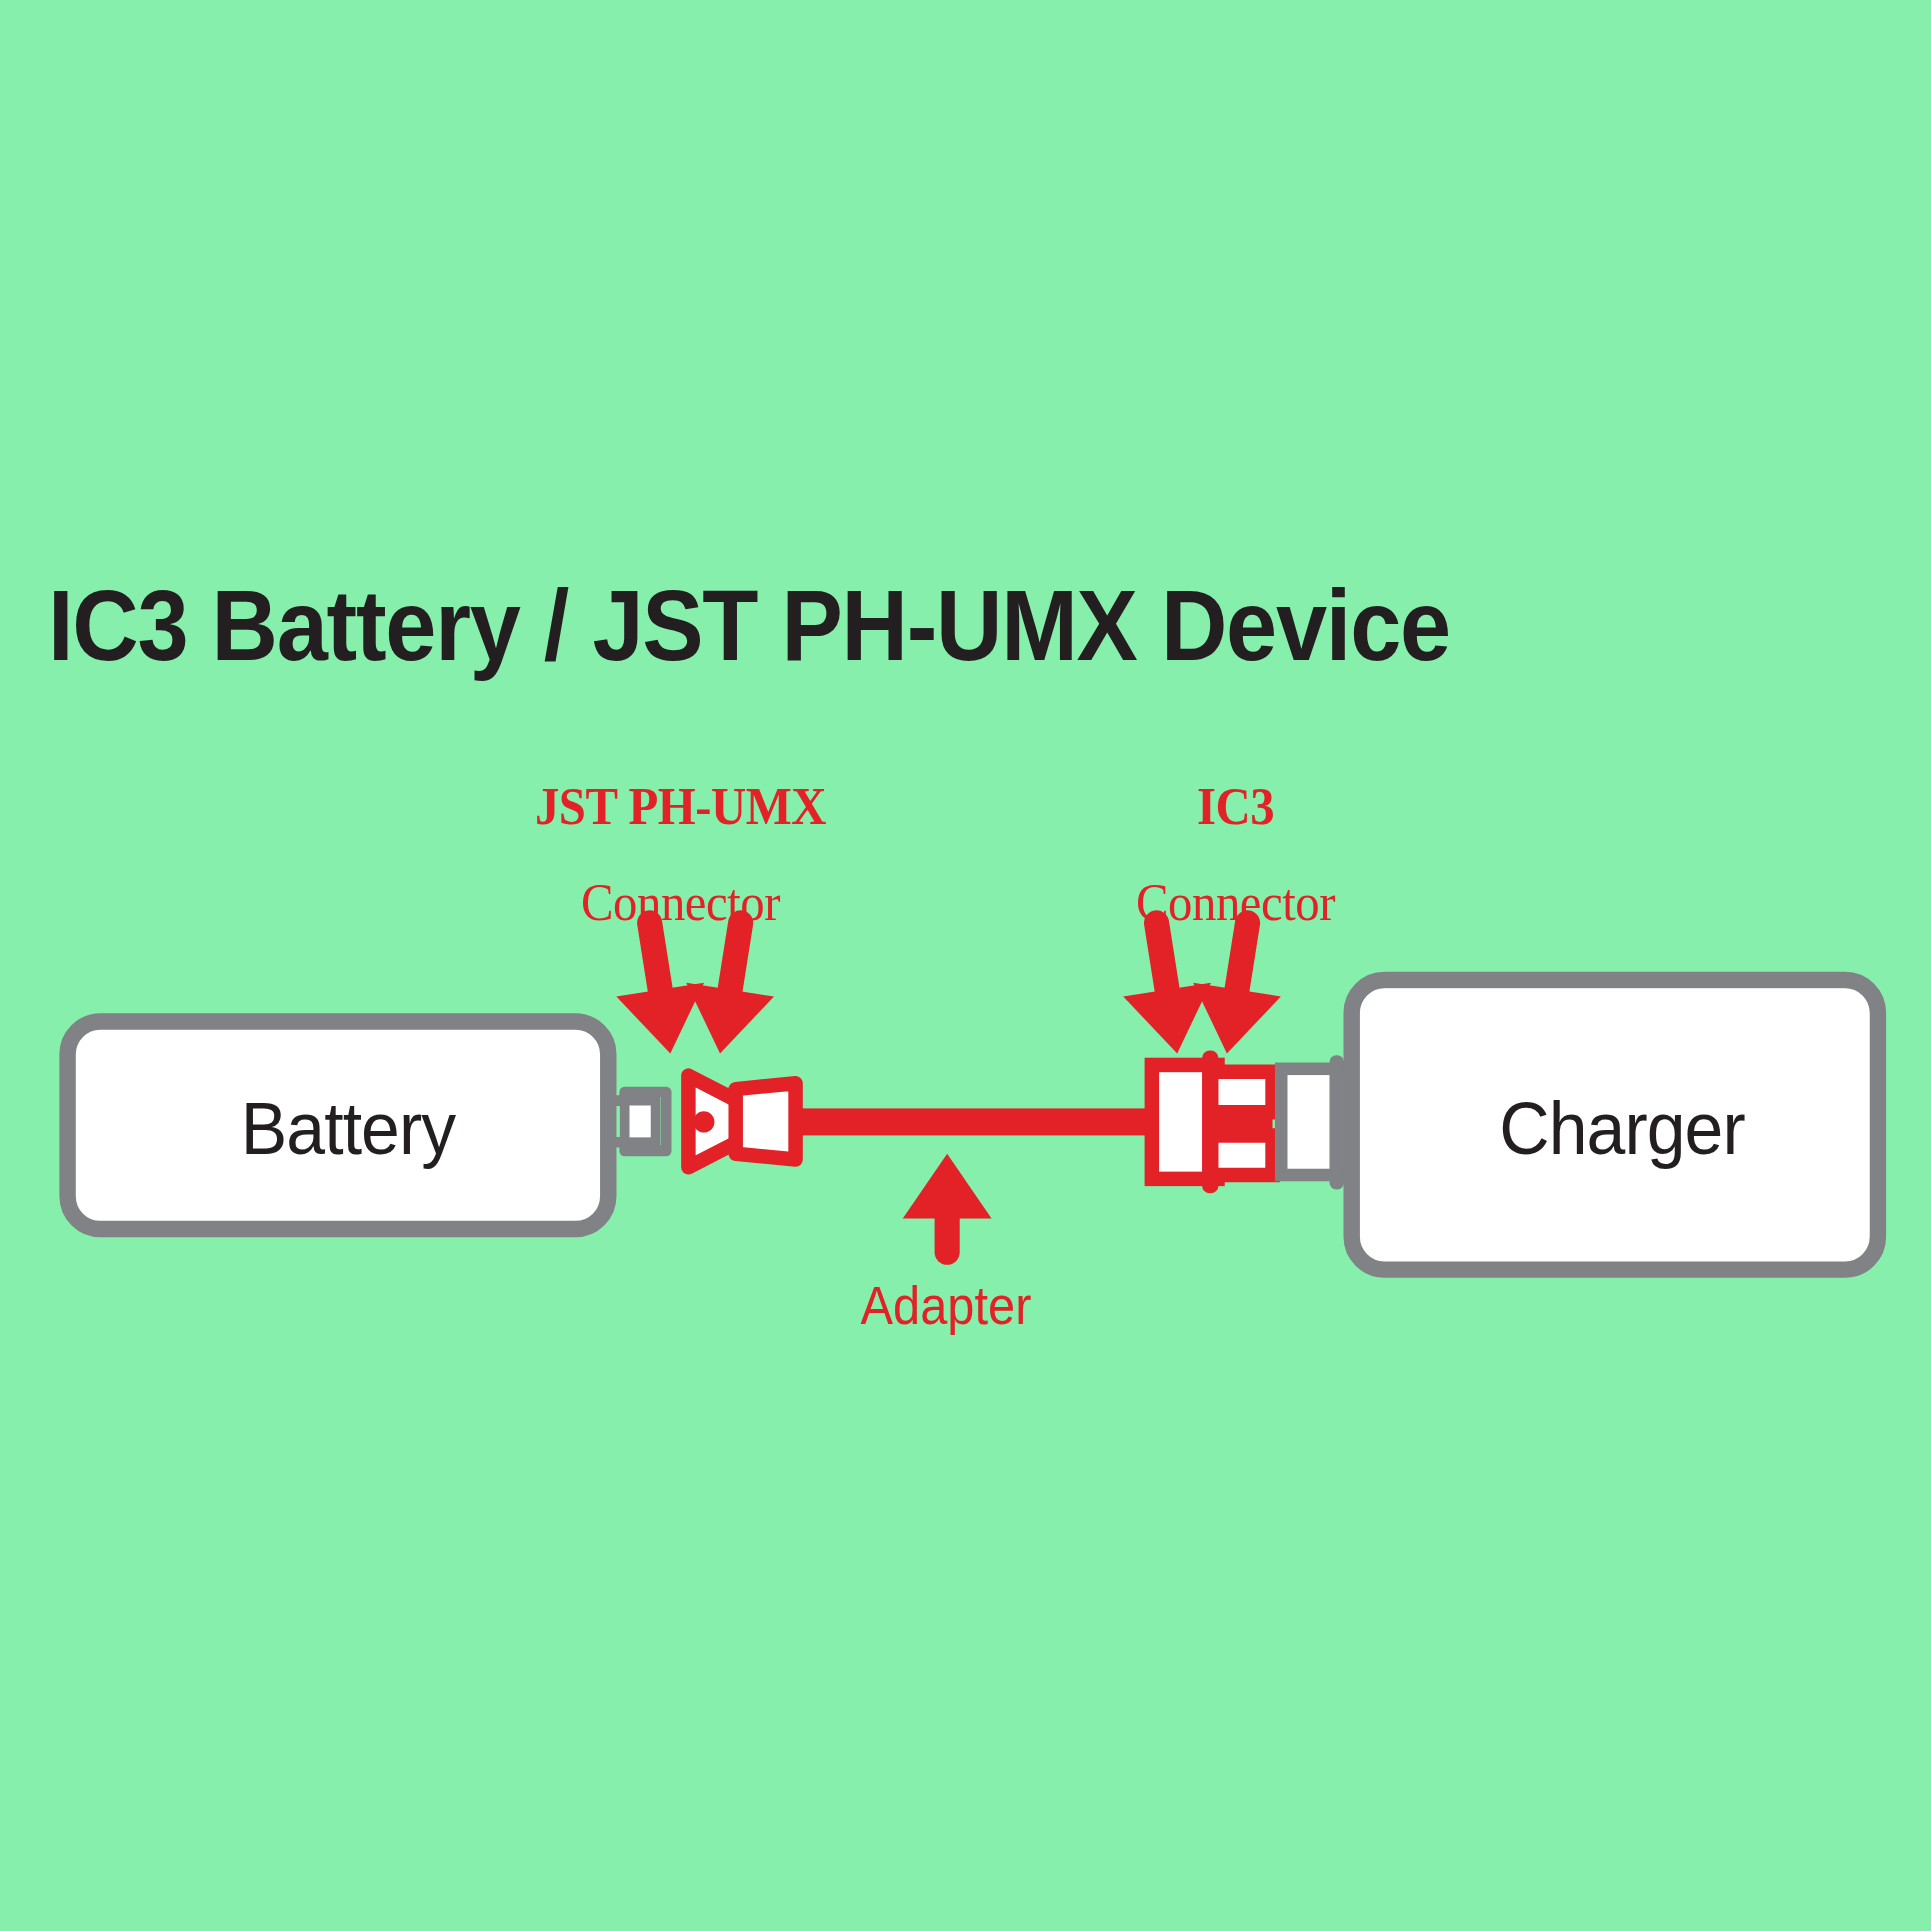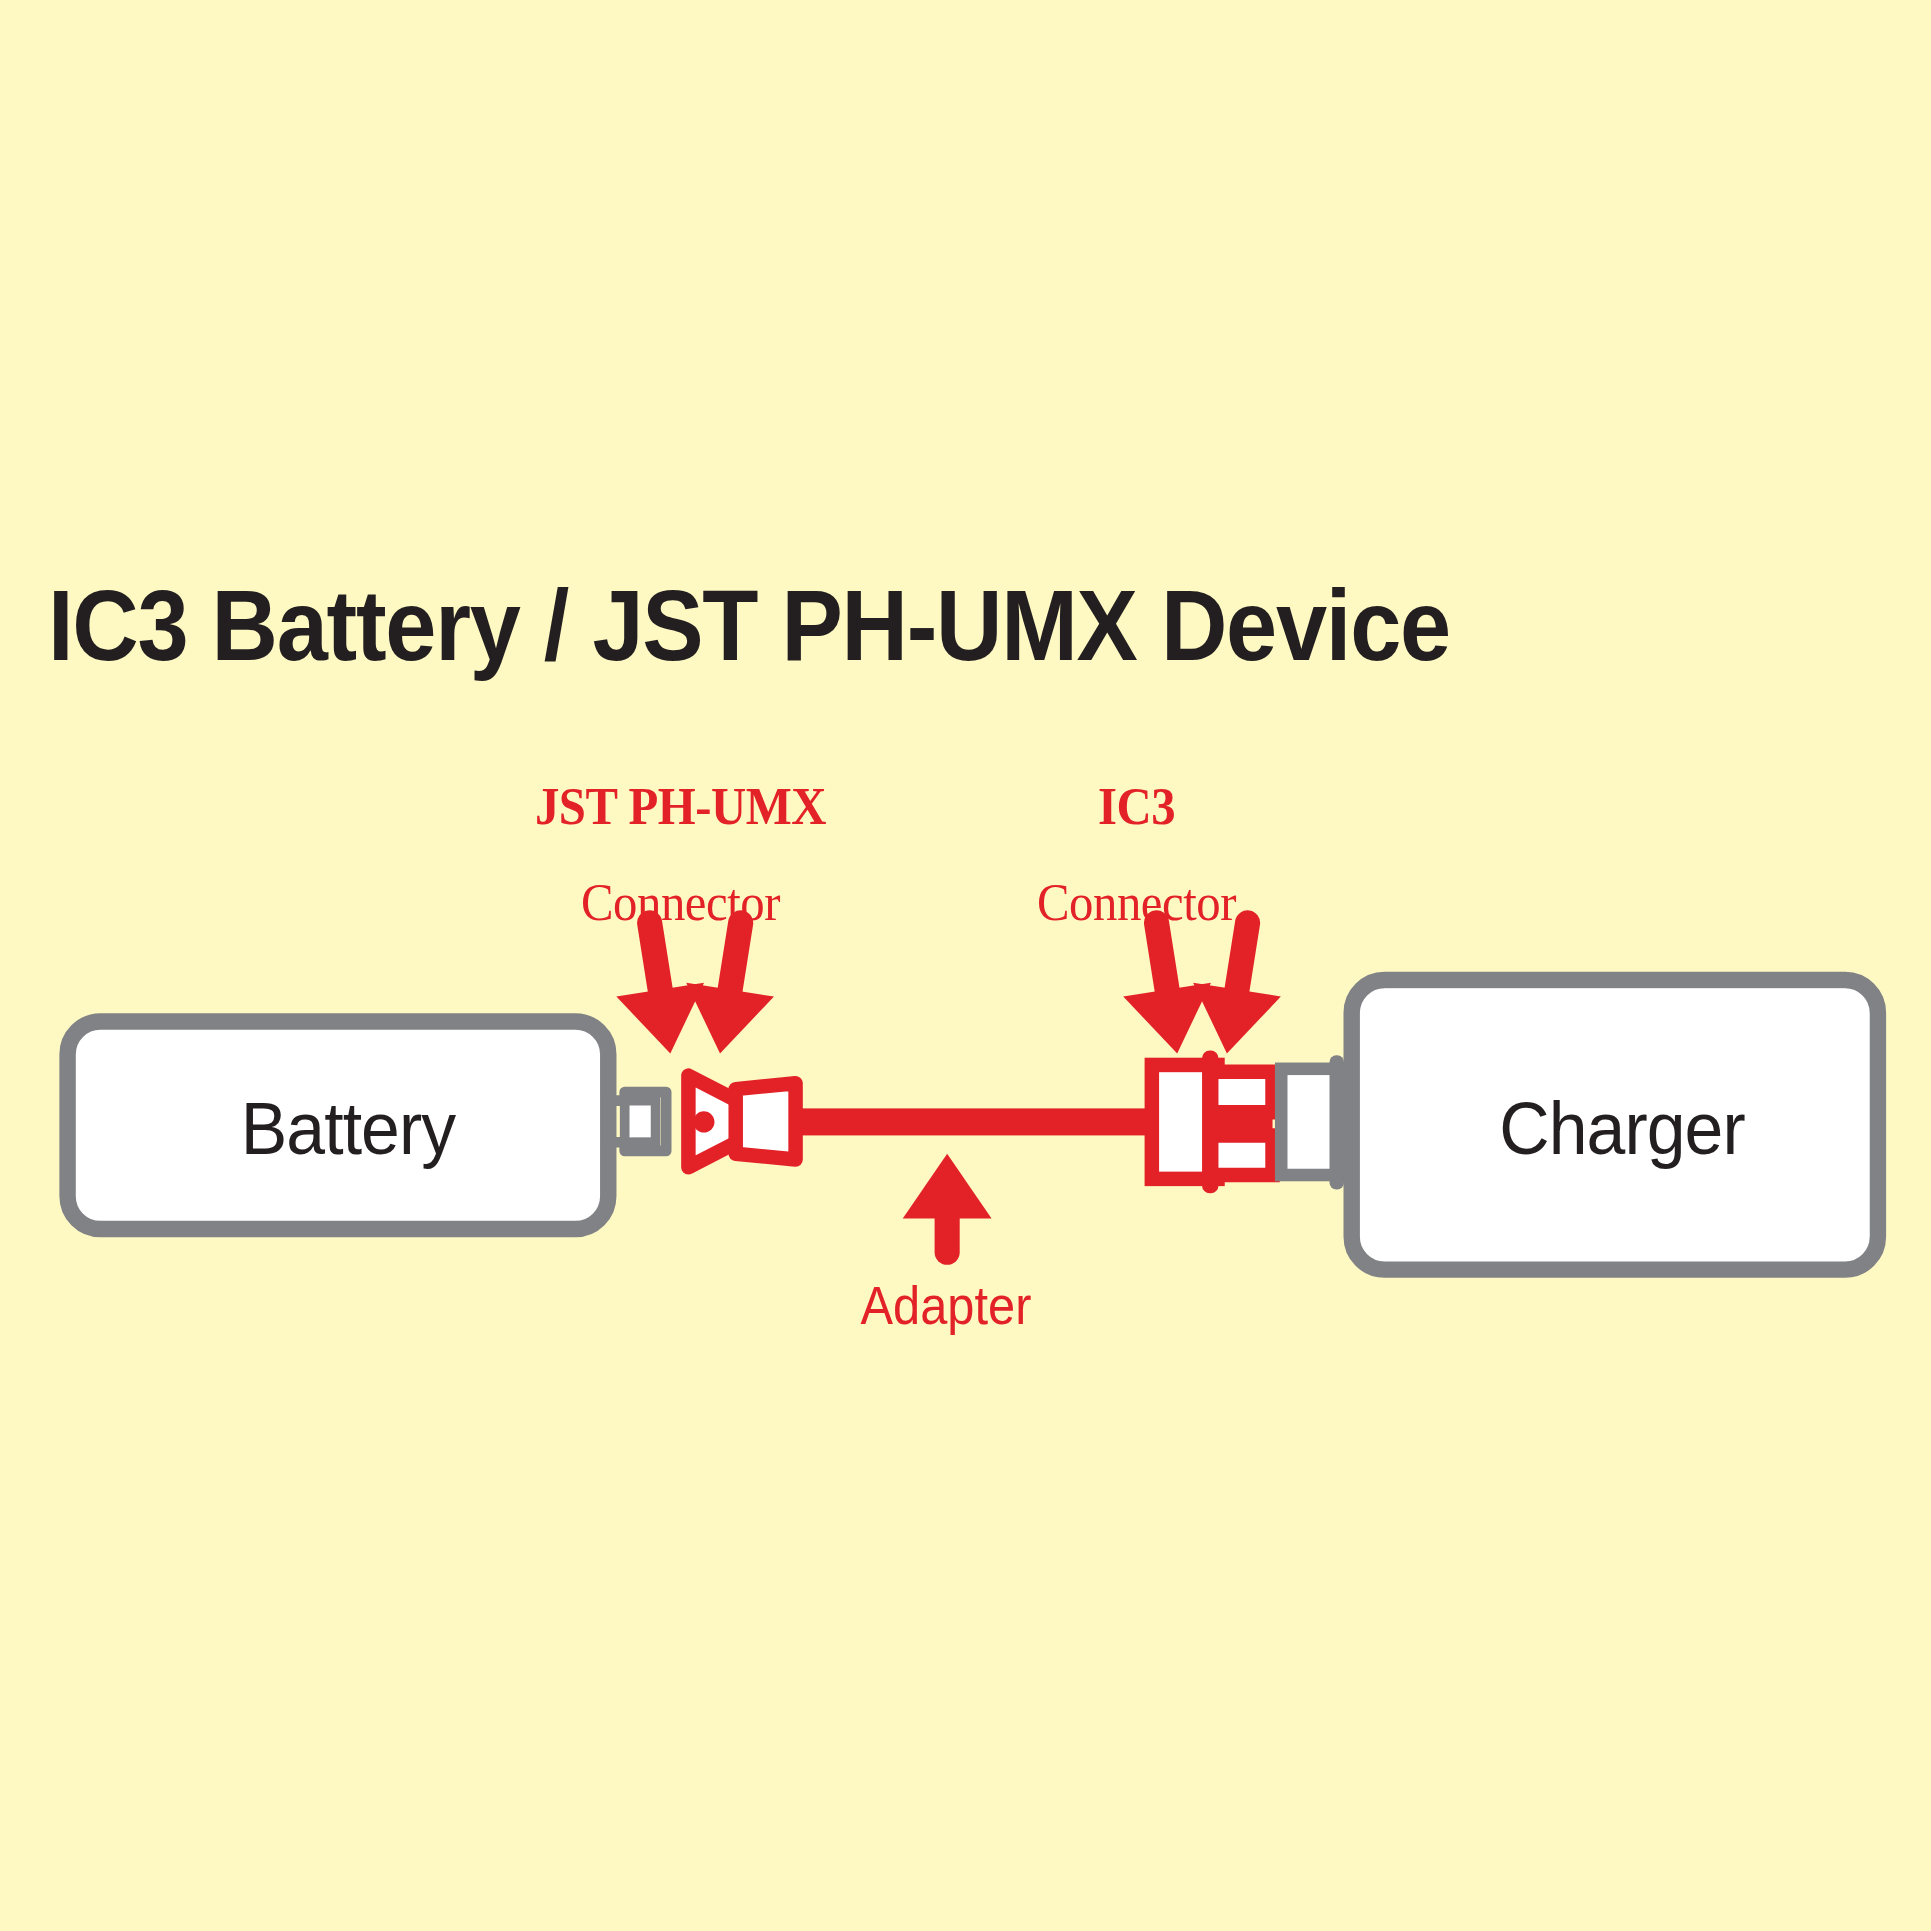--- a/index.html
+++ b/index.html
@@ -10,21 +10,21 @@
   body {
     width: 1931px;
     height: 1931px;
     font-family: "Liberation Sans", sans-serif;
     overflow: hidden;
   }
   #stage {
     position: relative;
     width: 1931px;
     height: 1931px;
-    background: #fef9c3;
+    background: #86efac;
   }
   #diagram-svg {
     position: absolute;
     left: 0;
     top: 0;
     width: 1931px;
     height: 1931px;
     display: block;
   }
   .txt {
@@ -63,21 +63,21 @@
     margin-top: 10.6px;
     letter-spacing: -0.5px;
     transform: scaleX(0.92);
   }
   #callout-jst {
     left: 357px;
     top: 748px;
     width: 647px;
   }
   #callout-ic3 {
-    left: 929px;
+    left: 1028px;
     top: 748px;
     width: 415px;
   }
   #label-adapter {
     left: 753px;
     top: 1279px;
     width: 386px;
     text-align: center;
     font-size: 53px;
     color: #e32228;

